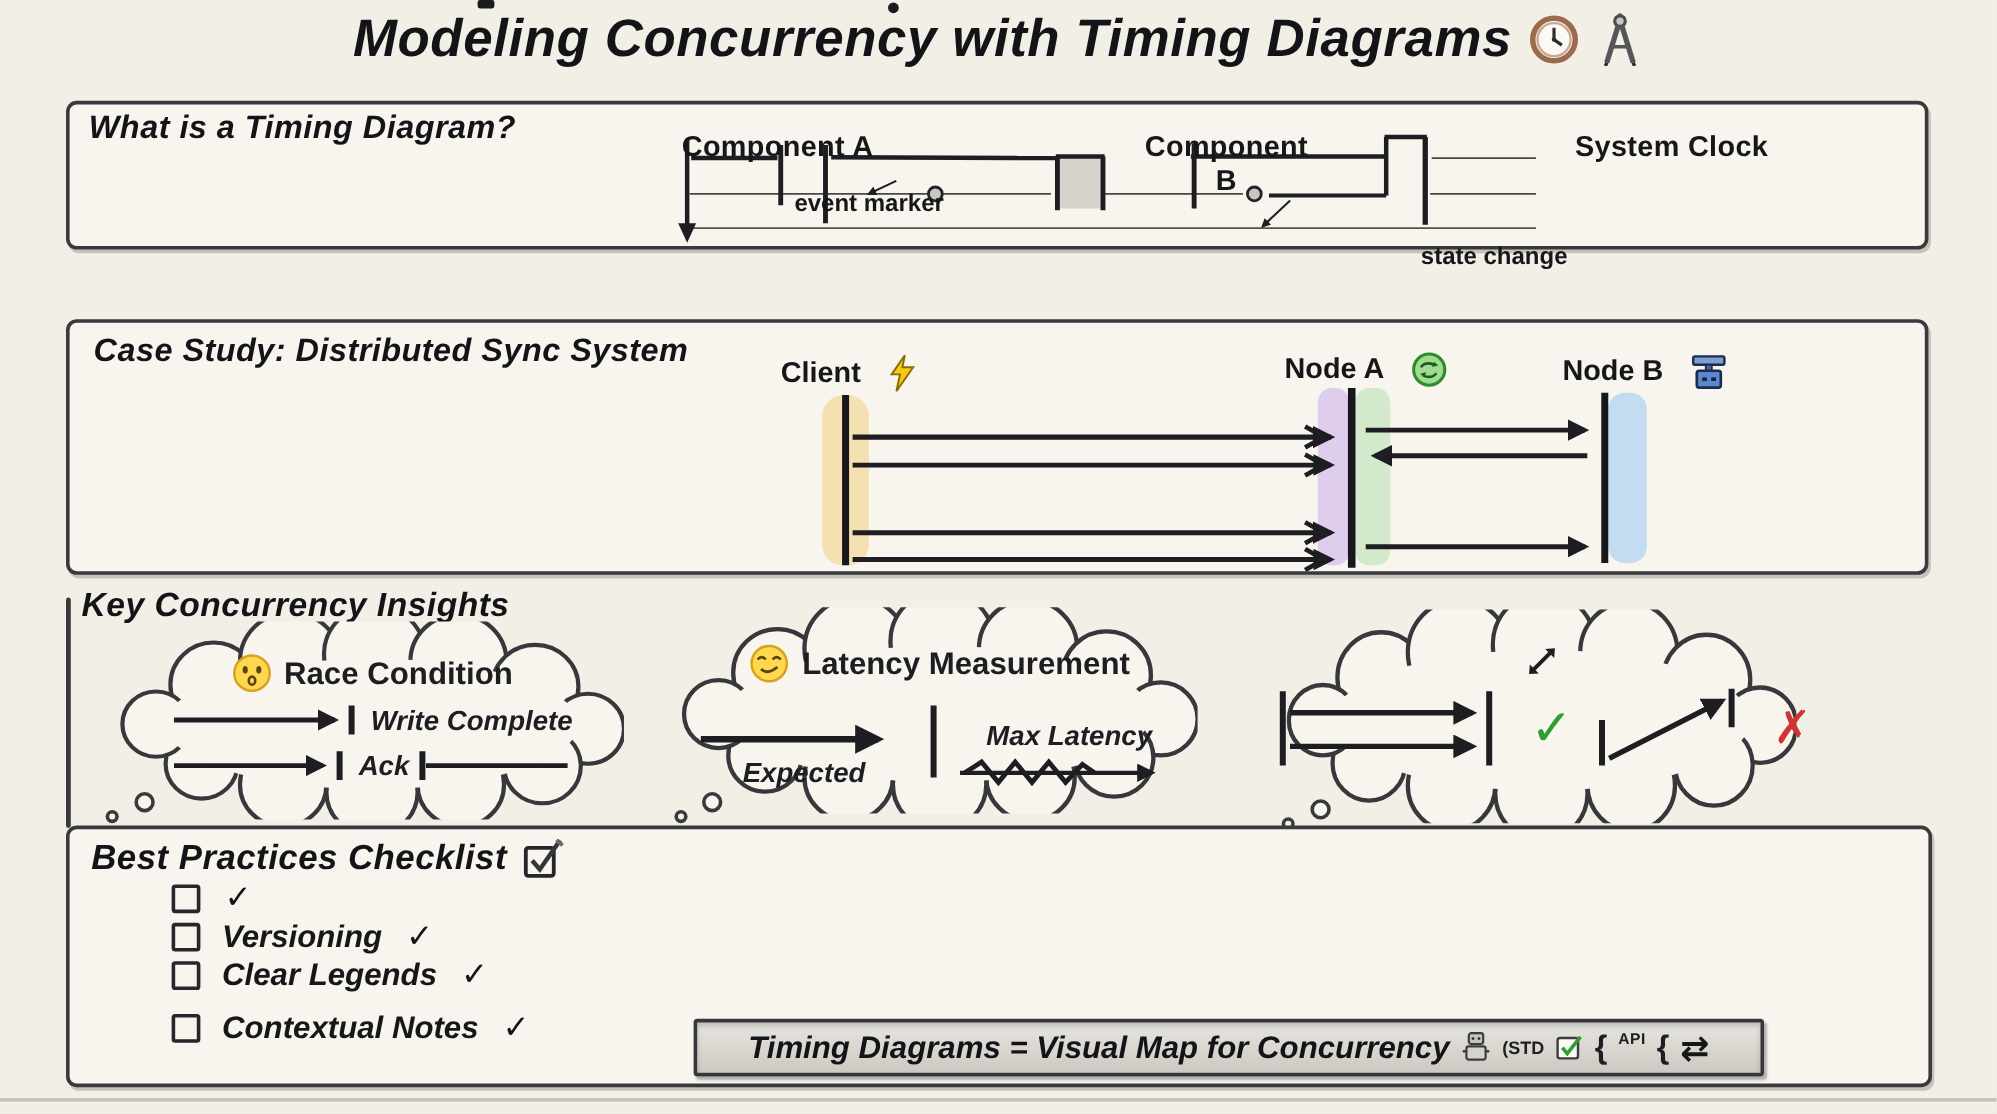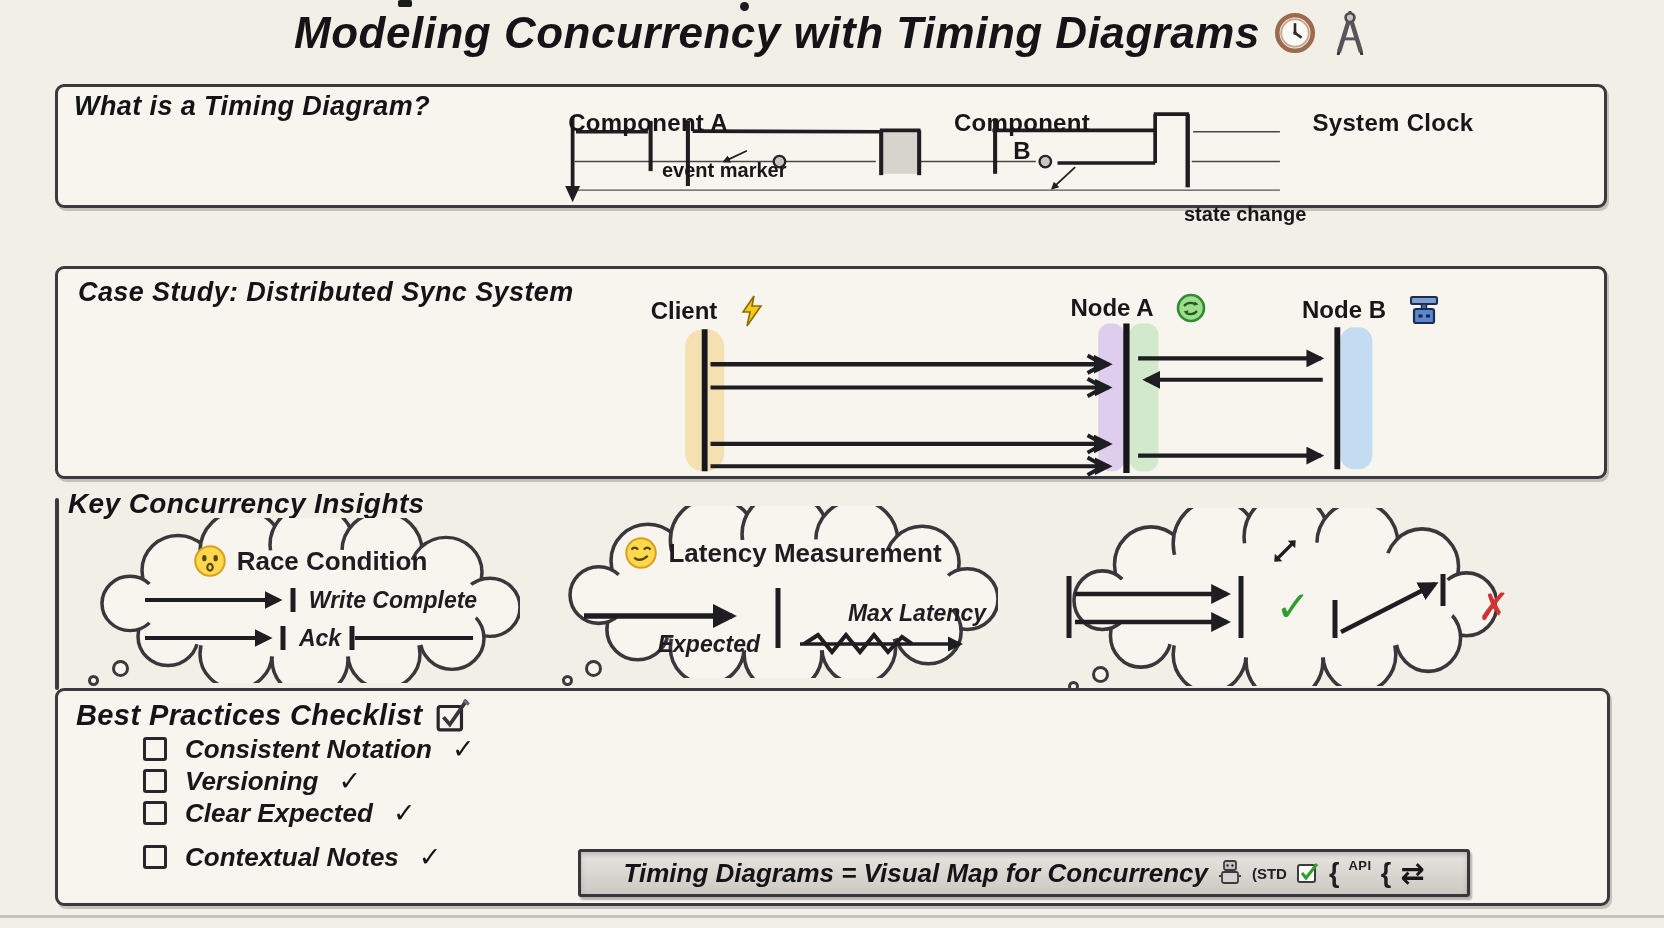--- a/index.html
+++ b/index.html
@@ -53,21 +53,21 @@
   
   .sec3-heading { position:absolute; left:68px; top:488px; font-size:28px; }
   .sec3-edge { position:absolute; left:55px; top:498px; width:4px; height:192px; background:#3a3a3e; border-radius:2px; }
 
   .bubble { position:absolute; }
   .bubble svg.cloud { position:absolute; left:0; top:0; width:100%; height:100%; }
   .bubble-content { position:absolute; left:0; top:0; width:100%; height:100%; display:flex; flex-direction:column; align-items:center; }
   .bubble-title-row { display:flex; align-items:center; gap:10px; font-size:26px; font-weight:700; }
   .bubble-row { display:flex; align-items:center; gap:6px; }
   .bubble-label { font-size:23px; font-weight:700; font-style:italic; }
-  .stack { display:flex; flex-direction:column; align-items:flex-end;margin-top:24px; }
+  .stack { display:flex; flex-direction:column; align-items:center;margin-top:24px; }
   .check-mark { font-size:42px; font-weight:700; color:#2f9e2f; line-height:1; }
   .cross-mark { font-size:38px; font-weight:700; color:#cf3434; line-height:1; }
   .tail { position:absolute; background:#f7f5ee; border:3px solid #3a3a3e; border-radius:50%; }
   .tail-big { width:17px; height:17px; }
   .tail-small { width:11px; height:11px; }
 
   
   .box4-heading-row { position:absolute; left:18px; top:6px; display:flex; align-items:center; gap:12px; }
   .box4-heading-row h2 { font-size:29px; }
   .check-item { position:absolute; display:flex; align-items:center; gap:18px; }
@@ -393,31 +393,30 @@
       <h2>Best Practices Checklist</h2>
       <svg width="36" height="36" viewBox="0 0 34 34">
         <rect x="3" y="9" width="22" height="22" rx="2" fill="none" stroke="#26262b" stroke-width="3"></rect>
         <path d="M8,19 L14,26 L30,3" fill="none" stroke="#35353a" stroke-width="3.5"></path>
         <path d="M27,3 L32,7" stroke="#6a6a70" stroke-width="3"></path>
       </svg>
     </div>
 
     <div class="check-item" style="left:85px; top:42px;">
       <div class="check-square"></div>
-      <span class="item-label">Consistent Notation</span>
       <span class="item-check">✓</span>
     </div>
     <div class="check-item" style="left:85px; top:74px;">
       <div class="check-square"></div>
       <span class="item-label">Versioning</span>
       <span class="item-check">✓</span>
     </div>
     <div class="check-item" style="left:85px; top:106px;">
       <div class="check-square"></div>
-      <span class="item-label">Clear Expected</span>
+      <span class="item-label">Clear Legends</span>
       <span class="item-check">✓</span>
     </div>
     <div class="check-item" style="left:85px; top:150px;">
       <div class="check-square"></div>
       <span class="item-label">Contextual Notes</span>
       <span class="item-check">✓</span>
     </div>
 
     <div class="banner">
       <span class="banner-text">Timing Diagrams = Visual Map for Concurrency</span>

